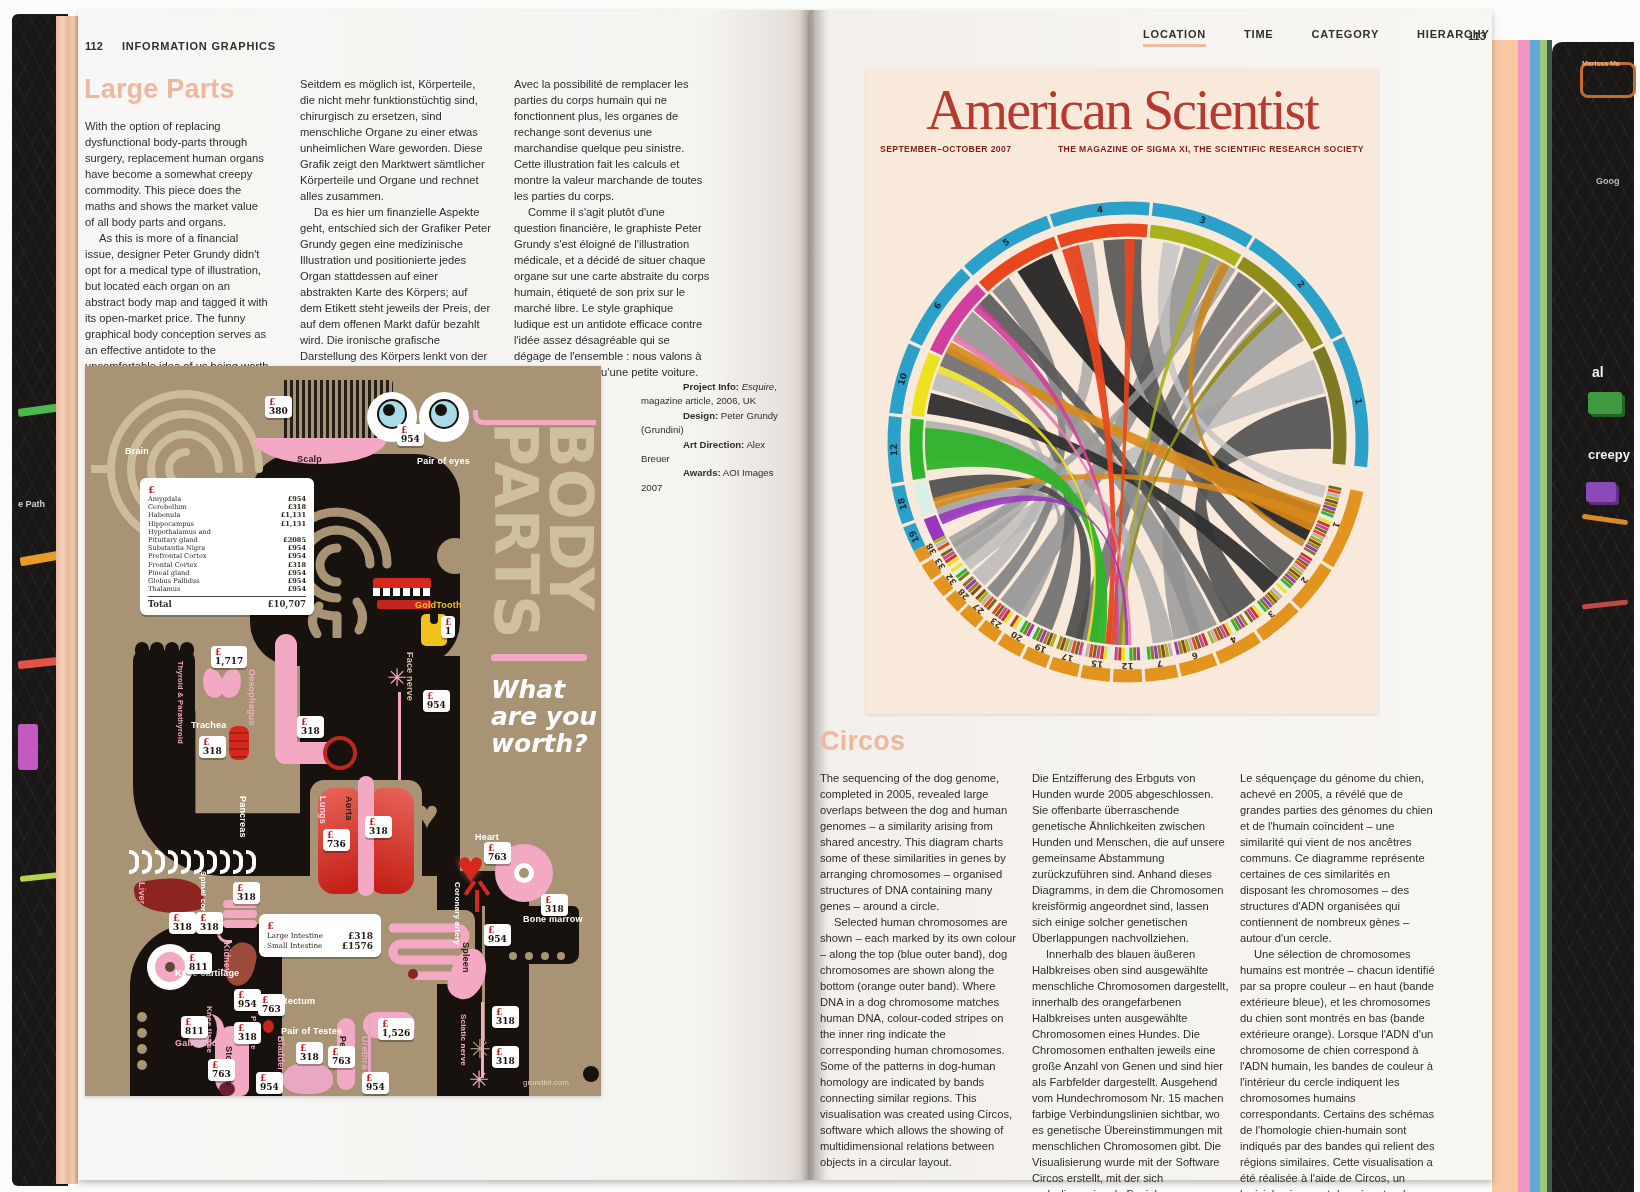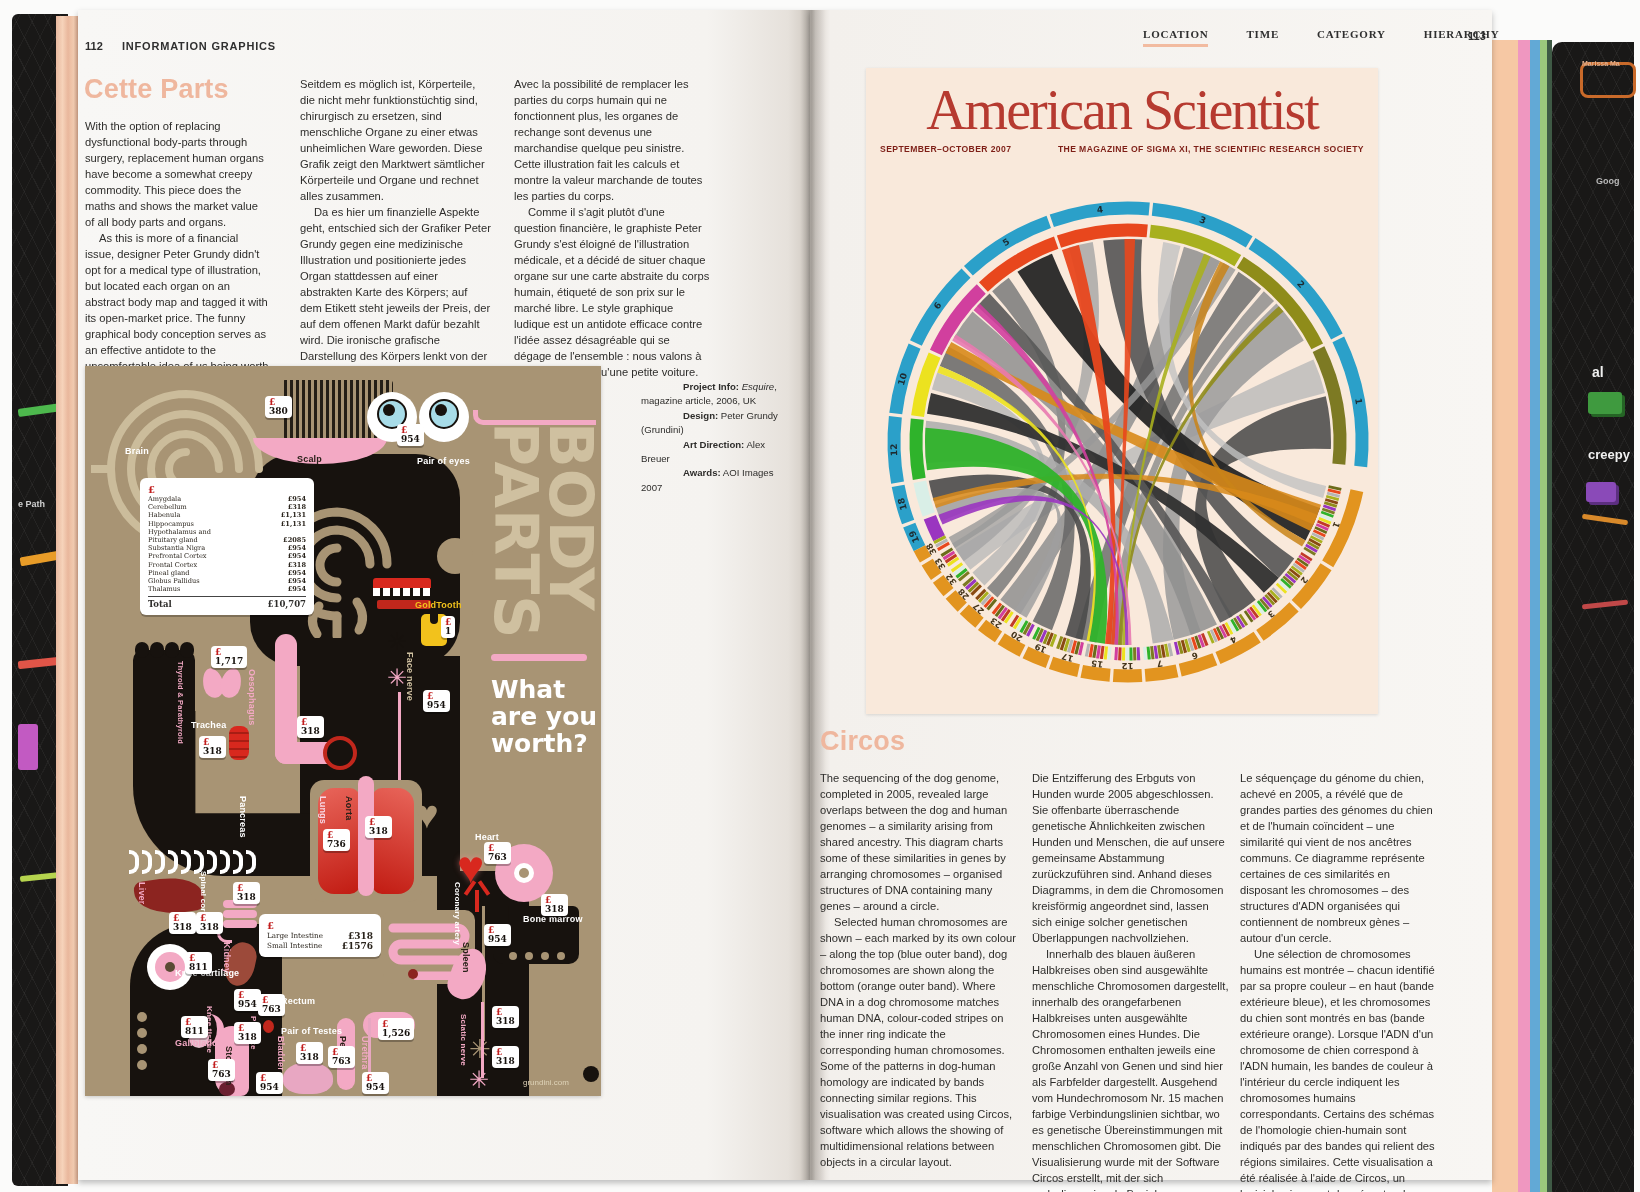--- a/index.html
+++ b/index.html
@@ -106,21 +106,21 @@
   <div class="stripe" style="left:30px;top:560px;width:46px;height:5px;background:#c04848;transform:rotate(-6deg);"></div>
 </div>
 
 <div class="abs page-left"></div>
 <div class="abs page-right"></div>
 <div class="abs gutter"></div>
 
 <div class="abs pgnum" style="left:85px;top:40px;">112</div>
 <div class="abs hdr" style="left:122px;top:40px;">INFORMATION GRAPHICS</div>
 
-<div class="abs salmon-title" style="left:84px;top:74px;">Cette Parts</div>
+<div class="abs salmon-title" style="left:84px;top:74px;">Large Parts</div>
 <div class="abs col" style="left:85px;top:118px;width:184px;">
   <p>With the option of replacing dysfunctional body-parts through surgery, replacement human organs have become a somewhat creepy commodity. This piece does the maths and shows the market value of all body parts and organs.</p>
   <p class="p2">As this is more of a financial issue, designer Peter Grundy didn't opt for a medical type of illustration, but located each organ on an abstract body map and tagged it with its open-market price. The funny graphical body conception serves as an effective antidote to the uncomfortable idea of us being worth roundabout as much as a small car.</p>
 </div>
 <div class="abs col" style="left:300px;top:76px;width:192px;">
   <p>Seitdem es möglich ist, Körperteile, die nicht mehr funktionstüchtig sind, chirurgisch zu ersetzen, sind menschliche Organe zu einer etwas unheimlichen Ware geworden. Diese Grafik zeigt den Marktwert sämtlicher Körperteile und Organe und rechnet alles zusammen.</p>
   <p class="p2">Da es hier um finanzielle Aspekte geht, entschied sich der Grafiker Peter Grundy gegen eine medizinische Illustration und positionierte jedes Organ stattdessen auf einer abstrakten Karte des Körpers; auf dem Etikett steht jeweils der Preis, der auf dem offenen Markt dafür bezahlt wird. Die ironische grafische Darstellung des Körpers lenkt von der unbehaglichen Vorstellung ab, dass unser materieller Wert in etwa dem eines Kleinwagens entspricht.</p>
 </div>
 <div class="abs col" style="left:514px;top:76px;width:196px;">
   <p>Avec la possibilité de remplacer les parties du corps humain qui ne fonctionnent plus, les organes de rechange sont devenus une marchandise quelque peu sinistre. Cette illustration fait les calculs et montre la valeur marchande de toutes les parties du corps.</p>
@@ -270,21 +270,21 @@
 
   <div class="abs pk" style="left:278px;top:646px;width:52px;height:26px;border-radius:14px;"></div>
 
   <div class="abs pk" style="left:252px;top:652px;width:18px;height:72px;border-radius:9px;"></div>
   <div class="abs" style="left:283px;top:652px;width:3px;height:62px;background:#e8a7c2;"></div>
 
   <div class="bigvert" style="left:510px;top:56px;">BODY</div>
   <div class="bigvert" style="left:455px;top:56px;">PARTS</div>
 
   <div class="whiteline" style="left:406px;top:288px;width:96px;height:7px;"></div>
-  <div class="worth" style="left:406px;top:310px;width:108px;">What are you worth?</div>
+  <div class="worth" style="left:406px;top:310px;width:108px;font-style:italic;">What are you worth?</div>
 
   <div class="brainbox" id="brain-list" style="left:55px;top:112px;width:158px;">
       <div class="pound-h">£</div>
       <div class="brow">
         <span>Amygdala</span>
         <span class="bp">£954</span>
       </div>
       <div class="brow">
         <span>Cerebellum</span>
         <span class="bp">£318</span>
@@ -486,21 +486,21 @@
     <div class="plabel rot" style="left: 129px; top: 640px; color: rgb(243, 169, 196); font-size: 8px;">Knee tissue</div>
     <div class="plabel" style="left: 90px; top: 672px; color: rgb(243, 169, 196);">Gallbladder</div>
     <div class="plabel rot" style="left: 149px; top: 680px; color: rgb(42, 33, 25);">Stomach</div>
     <div class="plabel rot" style="left: 173px; top: 650px; color: rgb(243, 169, 196); font-size: 8px;">Prostate</div>
     <div class="plabel" style="left: 196px; top: 660px; color: rgb(255, 255, 255);">Pair of Testes</div>
     <div class="plabel rot" style="left: 201px; top: 670px; color: rgb(243, 169, 196);">Bladder</div>
     <div class="plabel rot" style="left: 263px; top: 670px; color: rgb(42, 33, 25);">Penis</div>
     <div class="plabel rot" style="left: 285px; top: 670px; color: rgb(243, 169, 196);">Urethra</div>
   </div>
 
-<div class="abs nav-row" style="left:1143px;top:28px;font-family:Liberation Serif, serif;" id="nav-row">
+<div class="abs nav-row" style="left:1143px;top:28px;" id="nav-row">
     <div class="nav-item active">LOCATION</div>
     <div class="nav-item">TIME</div>
     <div class="nav-item">CATEGORY</div>
     <div class="nav-item">HIERARCHY</div>
   </div>
 <div class="abs pgnum" style="left:1468px;top:30px;">113</div>
 
 <div class="abs mag">
   <div class="masthead">American Scientist</div>
   <div class="mastrow">

